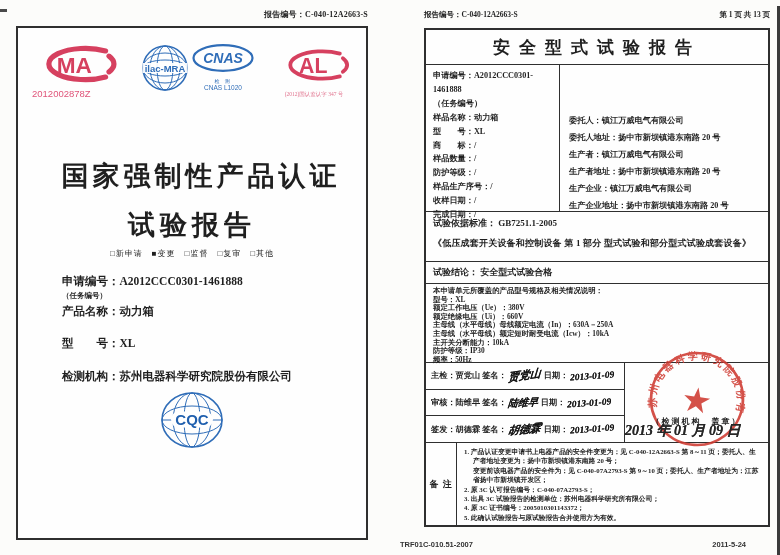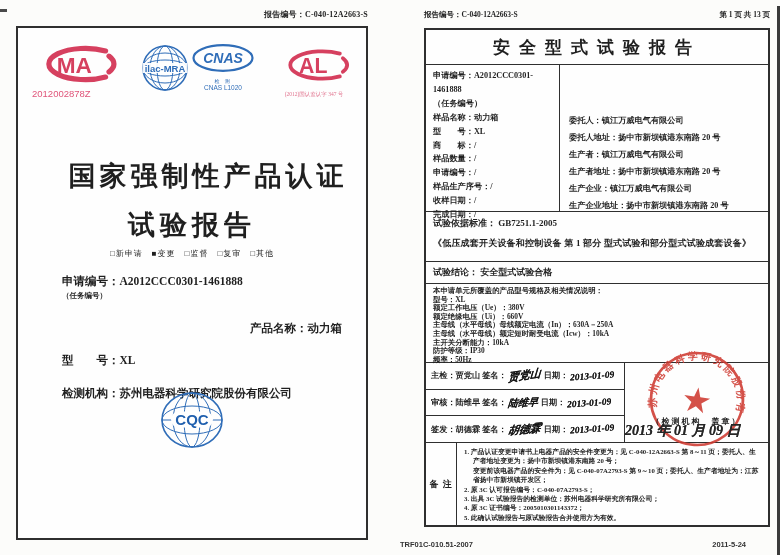--- a/index.html
+++ b/index.html
@@ -15,30 +15,30 @@
   .page-left{position:absolute;left:16px;top:26px;width:352px;height:514px;}
   .logos{position:absolute;top:16px;left:14px;width:320px;display:flex;
          justify-content:space-between;align-items:flex-start;}
   .logo-block{text-align:center;}
   .cma-num{font-size:9.5px;color:#e0557a;font-family:"Liberation Sans",sans-serif;margin-top:0px;text-align:left;}
   .logo-mid{display:flex;align-items:flex-start;}
   .cnas-block{text-align:center;margin-left:2px;}
   .cnas-sub1{font-size:5px;color:#2f6db8;line-height:5px;margin-top:1px;letter-spacing:2px;}
   .cnas-sub2{font-size:6.5px;color:#2f6db8;font-family:"Liberation Sans",sans-serif;line-height:7px;}
   .al-caption{font-size:5.5px;color:#e0708c;margin-top:1px;white-space:nowrap;}
-  .lp-title1{position:absolute;top:130px;left:16px;width:100%;text-align:center;
+  .lp-title1{position:absolute;top:130px;left:9px;width:100%;text-align:center;
              font-size:27px;font-weight:bold;letter-spacing:4px;}
   .lp-title2{position:absolute;top:179px;left:0;width:100%;text-align:center;
              font-size:27px;font-weight:bold;letter-spacing:5px;}
   .lp-checks{position:absolute;top:220px;left:0;width:100%;text-align:center;
              font-size:8px;font-weight:normal;letter-spacing:1px;}
   .lp-fields{position:absolute;top:246px;left:44px;width:280px;font-size:11.5px;font-weight:bold;}
   .lp-fields .f-applyno{margin:0;}
   .lp-fields .f-tasknote{font-size:7.5px;margin-top:2px;font-weight:bold;}
-  .lp-fields .f-product{margin-top:20px;text-align:right;}
+  .lp-fields .f-product{margin-top:3px;}
   .lp-fields .f-model{margin-top:17px;}
   .lp-fields .f-agency{margin-top:18px;}
   .cqc-wrap{position:absolute;top:362px;left:50%;transform:translateX(-50%);text-align:center;}
 
   
   .rp-header{position:absolute;left:424px;top:10px;width:346px;display:flex;
              justify-content:space-between;font-size:7.5px;font-weight:bold;}
   .page-right{position:absolute;left:424px;top:28px;width:346px;height:499px;
               display:flex;flex-direction:column;}
   .r-title{height:34px;border-bottom:1.5px solid #2f2f2f;display:flex;align-items:center;
@@ -170,21 +170,21 @@
     <div class="r-title">安全型式试验报告</div>
 
     <div class="r-info">
       <div class="r-info-left">
         <div>申请编号：A2012CCC0301-1461888</div>
         <div>（任务编号）</div>
         <div>样品名称：动力箱</div>
         <div>型　　号：XL</div>
         <div>商　　标：/</div>
         <div>样品数量：/</div>
-        <div>申请编号：/</div>
+        <div>防护等级：/</div>
         <div>样品生产序号：/</div>
         <div>收样日期：/</div>
         <div>完成日期：/</div>
       </div>
       <div class="r-info-right">
         <p>委托人：镇江万威电气有限公司</p>
         <p>委托人地址：扬中市新坝镇港东南路 20 号</p>
         <p>生产者：镇江万威电气有限公司</p>
         <p>生产者地址：扬中市新坝镇港东南路 20 号</p>
         <p>生产企业：镇江万威电气有限公司</p>

